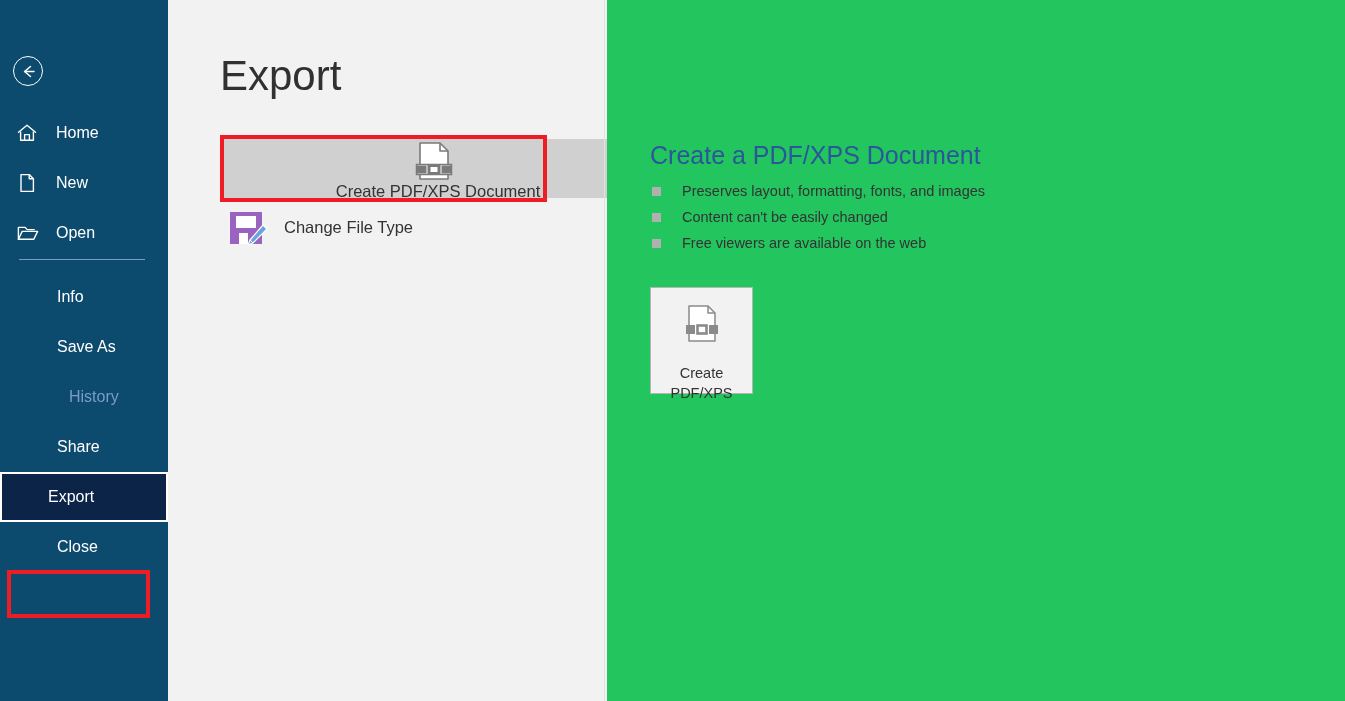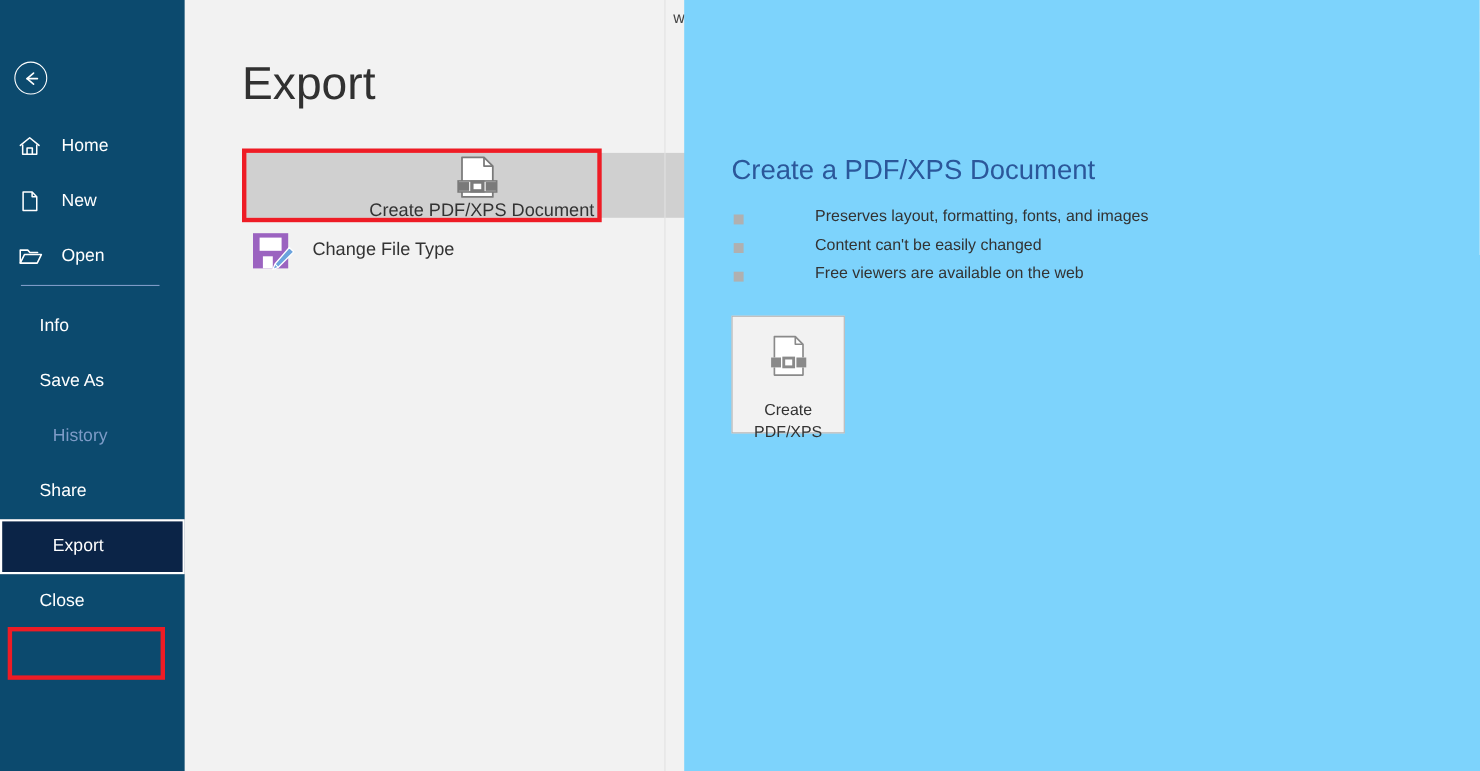--- a/index.html
+++ b/index.html
@@ -85,21 +85,21 @@
     top: 272px;
     width: 168px;
   }
   .nav-item-plain {
     position: relative;
     height: 50px;
     display: flex;
     align-items: center;
     color: #ffffff;
     font-size: 16px;
-    padding-left: 36px;
+    padding-left: 57px;
     box-sizing: border-box;
     cursor: pointer;
   }
   .nav-item-plain.disabled {
     color: #7d9bc7;
     cursor: default;
     margin-left: 12px;
   }
   .nav-item-plain.active {
     background: #0b2447;
@@ -223,45 +223,44 @@
     width: 57px;
     height: 59px;
     background: #d0d0d0;
     border-right: 1px solid #c9c9c9;
     box-sizing: border-box;
   }
 
   
   .detail {
     position: absolute;
-    left: 622px;
+    left: 607px;
     top: 0;
     right: 0;
     height: 701px;
-    background: #7dd3fc;
+    background: #22c55e;
   }
   .detail-title {
     position: absolute;
     left: 43px;
     top: 141px;
     font-size: 25px;
     color: #2b579a;
     font-weight: 400;
   }
   .bullets {
     position: absolute;
     left: 45px;
     top: 178px;
     width: 520px;
   }
   .bullet-row {
     display: flex;
-    align-items: flex-end;
+    align-items: center;
     height: 26px;
-    gap: 44px;
   }
   .bullet-sq {
     width: 9px;
     height: 9px;
     background: #b0b0b0;
     margin-right: 21px;
     flex: none;
   }
   .bullet-text {
     font-size: 14.5px;

